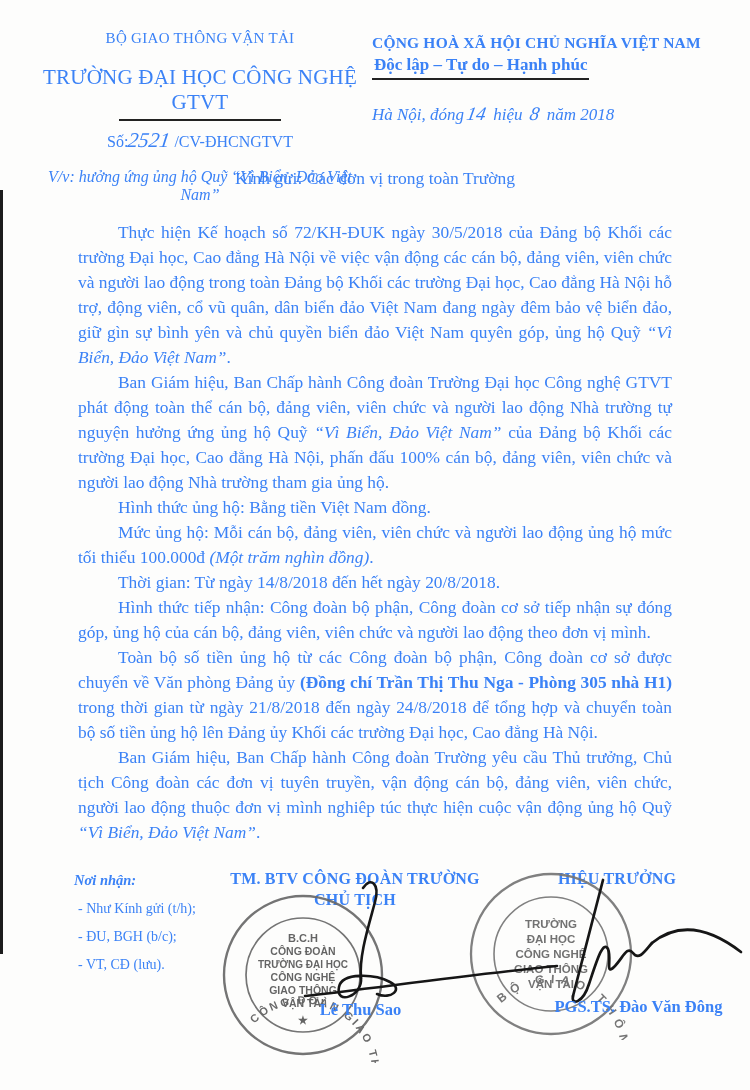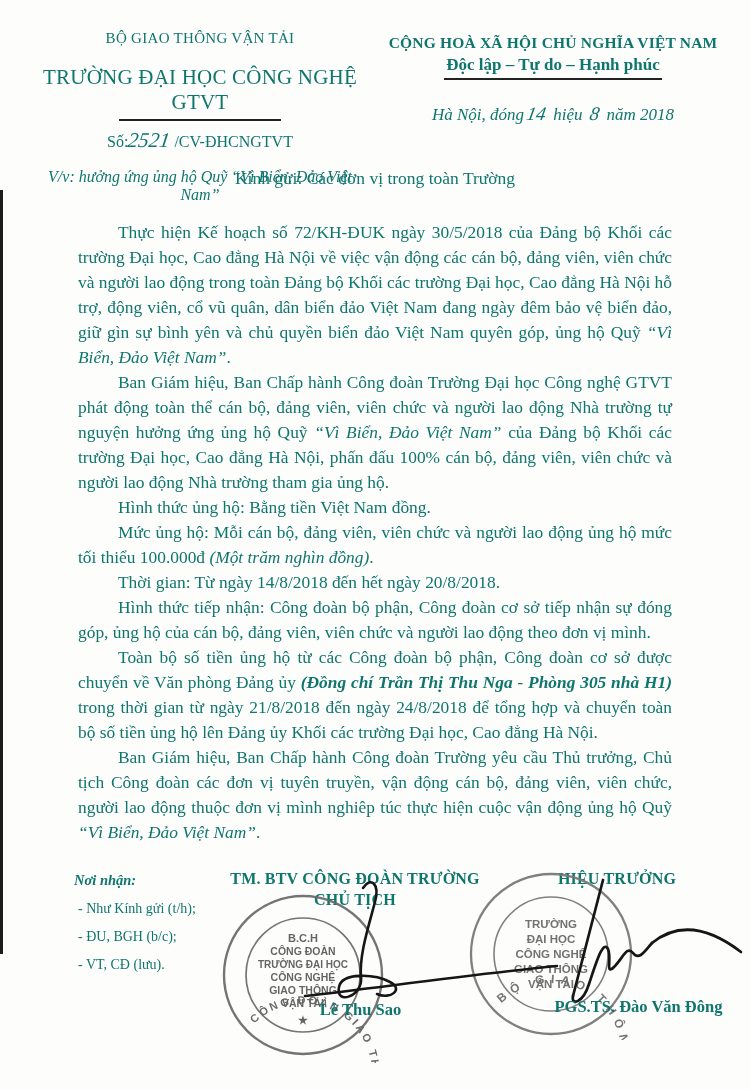--- a/index.html
+++ b/index.html
@@ -1,45 +1,45 @@
 <!DOCTYPE html>
 <html><head>
 <meta charset="utf-8">
 <style>
   html,body { margin:0; padding:0; }
   .page {
     position:relative; width:750px; height:1090px;
     background:#fdfdfc; overflow:hidden;
-    font-family:"Liberation Serif", serif; color:#0f766e;
+    font-family:"Liberation Serif", serif; color:#3b82f6;
   }
   .scan-edge { position:absolute; left:0; top:190px; width:3px; height:764px; background:#1c1c1c; }
 
   
   .header-left { position:absolute; left:28px; top:30px; width:344px; text-align:center; }
   .hl-ministry { font-size:15px; letter-spacing:.3px; }
   .hl-univ { font-size:21px; font-weight:normal; margin-top:18px; letter-spacing:.2px; }
   .hl-rule { width:162px; border-bottom:2px solid #222; margin:4px auto 0; }
   .hl-number { font-size:16px; margin-top:9px; }
   .hand { font-style:italic; display:inline-block; transform:skewX(-8deg); font-size:21px; line-height:1; }
   .hand-sm { font-style:italic; display:inline-block; transform:skewX(-10deg); font-size:19px; line-height:1; padding:0 3px; }
   .hl-subject { font-size:16px; font-style:italic; margin-top:17px; }
 
-  .header-right { position:absolute; left:372px; top:34px; width:362px; text-align:center; }
+  .header-right { position:absolute; left:372px; top:34px; width:362px; }
   .hr-motto1 { font-size:15.5px; font-weight:bold; letter-spacing:.2px; }
   .hr-motto2 { font-size:17px; font-weight:bold; display:inline-block; border-bottom:2px solid #222; padding:0 2px 3px; margin-top:3px; }
   .hr-date { font-size:17px; font-style:italic; margin-top:24px; }
 
   .salutation { position:absolute; left:0; top:168px; width:100%; text-align:center; font-size:17.5px; }
 
   
   .bodytext { position:absolute; left:78px; top:220px; width:594px; font-size:17.4px; line-height:25px; text-align:justify; }
   .para { margin:0; text-indent:40px; }
   .quote-i { font-style:italic; }
   .note-i { font-style:italic; }
-  .note-bi { font-style:italic; font-weight:bold; }
+  .note-bi { font-weight:bold; }
 
   
   .recipients { position:absolute; left:74px; top:872px; }
   .recipients .label { font-weight:bold; font-style:italic; font-size:14.5px; }
   .recipients .item { font-size:14px; margin-top:12px; padding-left:4px; }
 
   .union-title { position:absolute; left:200px; top:870px; width:310px; text-align:center; font-weight:bold; font-size:16px; letter-spacing:.2px; }
   .union-title .l2 { margin-top:3px; }
   .rector-title { position:absolute; left:522px; top:870px; width:190px; text-align:center; font-weight:bold; font-size:16px; letter-spacing:.2px; }
 

